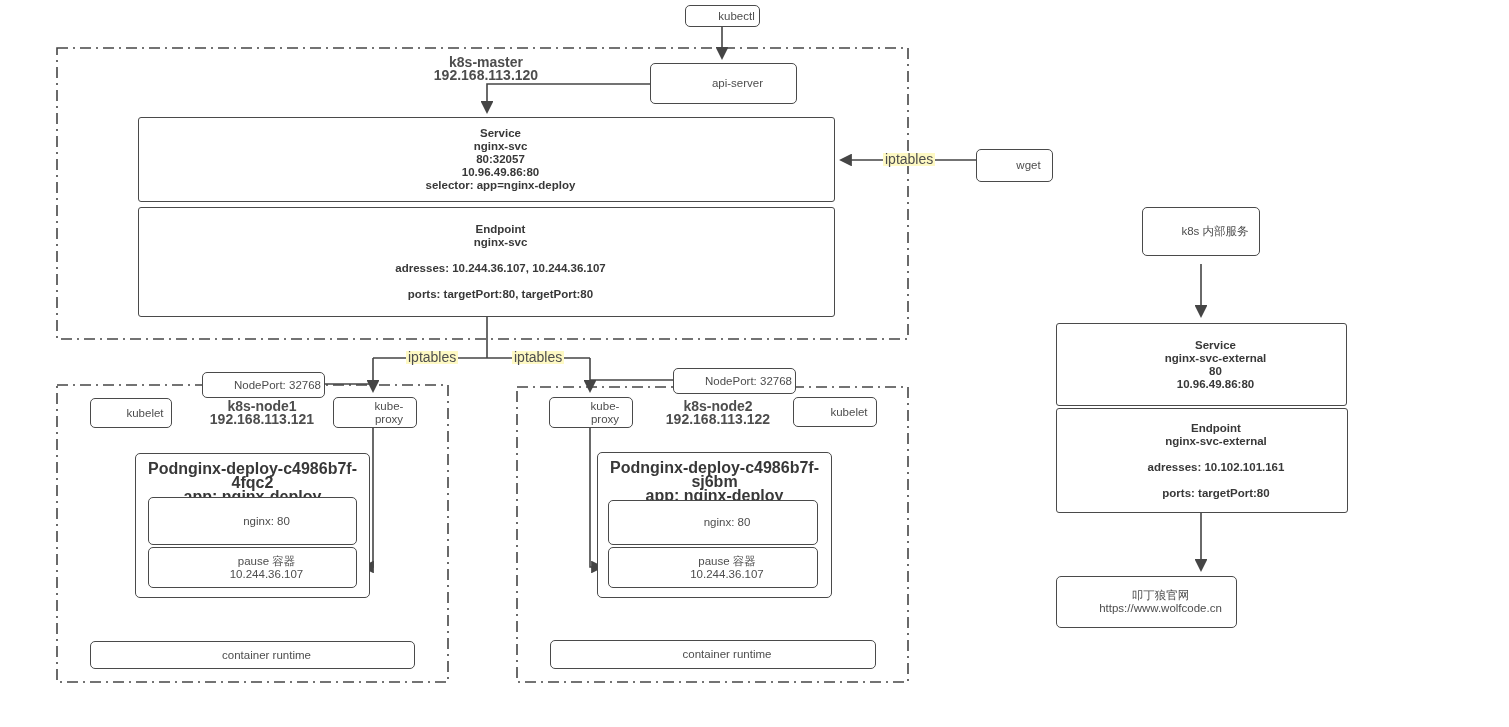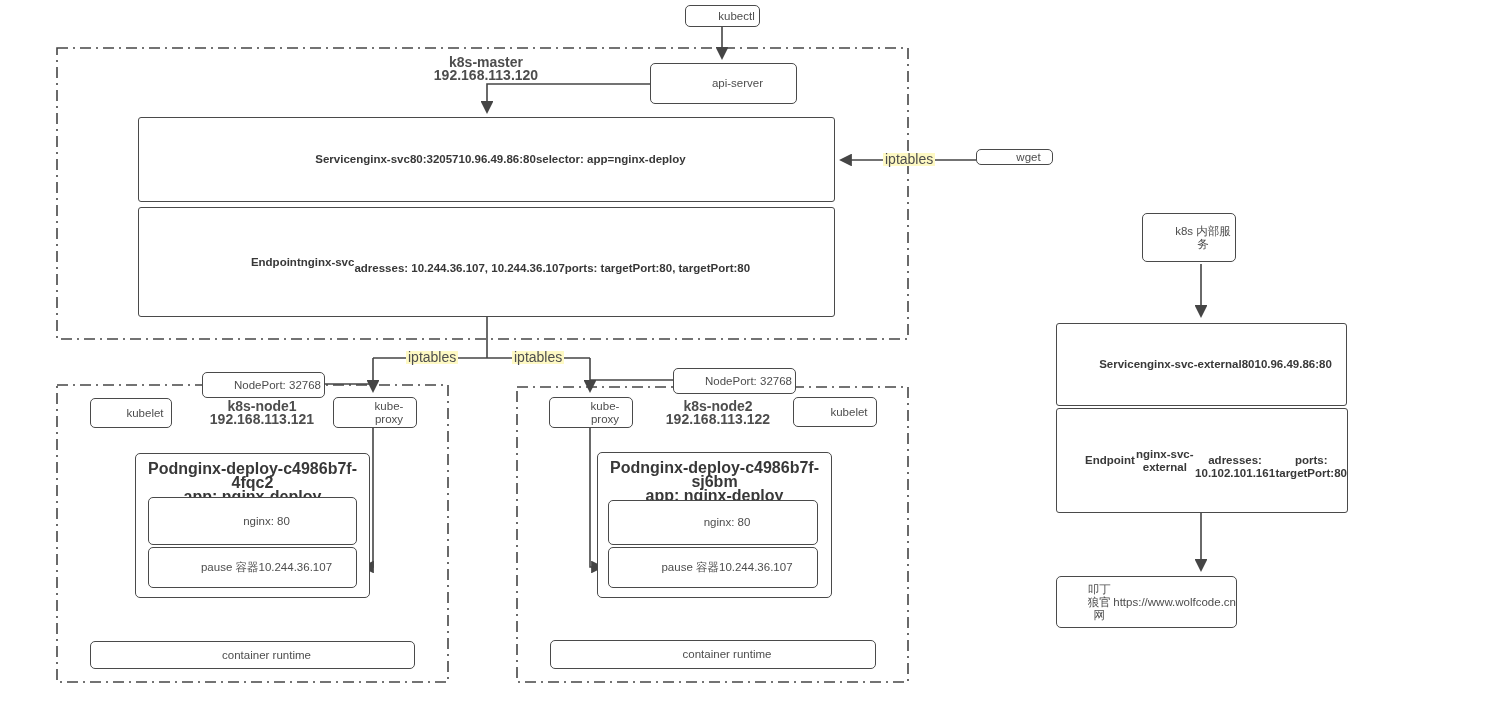--- a/index.html
+++ b/index.html
@@ -26,21 +26,21 @@
     border:1.6px solid var(--border);
     border-radius:5px;
     display:flex;align-items:center;justify-content:center;
     font-size:11.5px;
     color:var(--text);
     text-align:center;
     line-height:13px;
     padding-left:28px;
   }
   .box.sq{border-radius:3px;}
-  .col{flex-direction:row;}
+  .col{flex-direction:column;}
   .bold{font-weight:bold;color:var(--text-bold);}
   .label{
     position:absolute;
     font-size:14px;
     text-align:center;
     line-height:13px;
     color:var(--text);
   }
   .linebg{background:#fef9c3;padding:0 2px;}
   .gap-top{margin-top:13px;}
@@ -111,21 +111,21 @@
     <div>selector: app=nginx-deploy</div>
   </div>
 
   <div class="box col bold sq" style="left:138px;top:207px;width:697px;height:110px;">
     <div>Endpoint</div>
     <div>nginx-svc</div>
     <div class="gap-top">adresses: 10.244.36.107, 10.244.36.107</div>
     <div class="gap-top">ports: targetPort:80, targetPort:80</div>
   </div>
 
-  <div class="box" style="left:976px;top:149px;width:77px;height:16px;">
+  <div class="box" style="left:976px;top:149px;width:77px;height:33px;">
     <span>wget</span>
   </div>
   <div class="label linebg" style="left:883px;top:153px;">iptables</div>
 
   <div class="label linebg" style="left:406px;top:351px;">iptables</div>
   <div class="label linebg" style="left:512px;top:351px;">iptables</div>
 
   <div class="box" style="left:202px;top:372px;width:123px;height:26px;">
     <span>NodePort: 32768</span>
   </div>
@@ -183,21 +183,21 @@
     <span>nginx: 80</span>
   </div>
   <div class="box col" style="left:608px;top:547px;width:210px;height:41px;">
     <div>pause 容器</div>
     <div>10.244.36.107</div>
   </div>
   <div class="box" style="left:550px;top:640px;width:326px;height:29px;">
     <span>container runtime</span>
   </div>
 
-  <div class="box" style="left:1142px;top:213px;width:94px;height:49px;">
+  <div class="box" style="left:1142px;top:207px;width:118px;height:49px;">
     <span>k8s 内部服务</span>
   </div>
 
   <div class="box col bold sq" style="left:1056px;top:323px;width:291px;height:83px;">
     <div>Service</div>
     <div>nginx-svc-external</div>
     <div>80</div>
     <div>10.96.49.86:80</div>
   </div>
 

